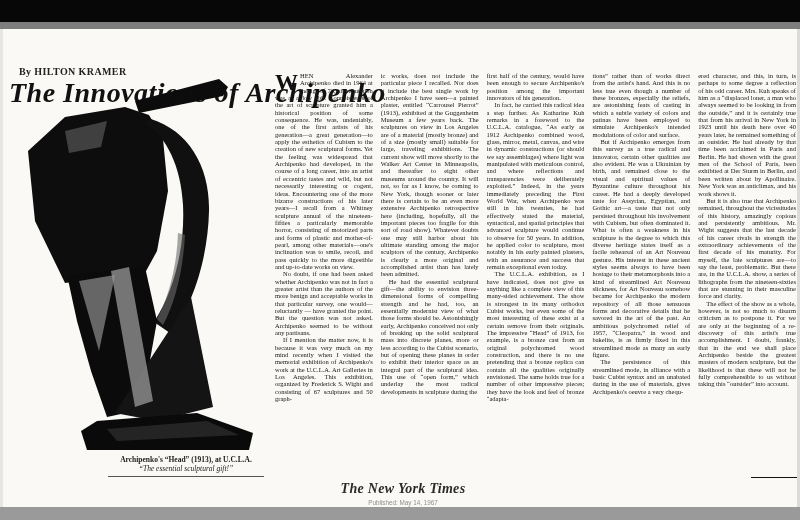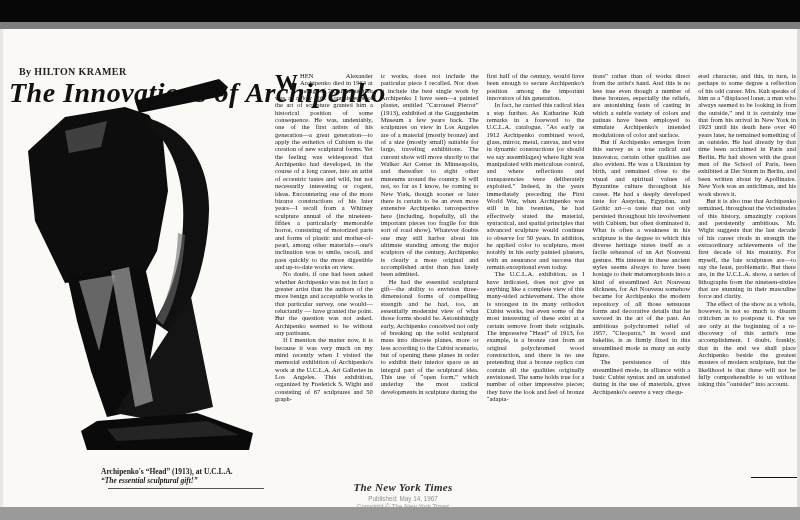--- a/index.html
+++ b/index.html
@@ -19,24 +19,24 @@
     position:absolute;left:6px;top:4px;width:560px;
     font-family:"Liberation Serif", serif;font-style:italic;font-weight:bold;
     font-size:28px;letter-spacing:.5px;color:#111;margin-top:44px;
   }
   .byline{
     position:absolute;left:16px;top:37px;font-size:10px;font-weight:bold;
     letter-spacing:.4px;color:#222;
   }
   .photo{position:absolute;left:4px;top:40px;width:262px;height:384px;}
   .caption{
-    position:absolute;left:98px;top:438px;width:170px;
+    position:absolute;left:98px;top:426px;width:170px;text-align:center;
     font-size:7.5px;font-weight:bold;line-height:9px;color:#1a1a1a;
   }
-  .caption .cap2{font-style:italic;font-weight:bold;}
+  .caption .cap2{font-style:italic;font-weight:normal;}
   .caption .cap-rule{margin:3px auto 0 auto;width:156px;border-top:1px solid #555;height:0;}
   .cols{
     position:absolute;left:272px;top:43px;width:521px;height:402px;
     display:flex;gap:8px;
   }
   .col{
     flex:1 1 0;overflow:hidden;text-align:justify;
     font-size:6.5px;line-height:7.35px;color:#161616;
     hyphens:auto;-webkit-hyphens:auto;
   }
@@ -45,21 +45,21 @@
   .dropcap{
     float:left;font-size:23px;line-height:19px;padding:1px 2px 0 0;
     font-weight:bold;color:#111;
   }
   .end-rule{position:absolute;left:748px;top:448px;width:46px;border-top:1.5px solid #111;}
   .footer{
     position:absolute;left:290px;top:452px;width:220px;text-align:center;
   }
   .masthead{
     font-family:"Liberation Serif", serif;font-weight:bold;font-style:italic;
-    font-size:11px;color:#2a2a2a;letter-spacing:.3px;
+    font-size:14px;color:#2a2a2a;letter-spacing:.3px;
   }
   .pub{font-family:"Liberation Sans", sans-serif;font-size:6.3px;color:#8d8d8d;margin-top:2px;}
   .copy{font-family:"Liberation Sans", sans-serif;font-size:6.3px;color:#9b9b9b;margin-top:1px;}
 </style>
 </head>
 <body>
 
 <div class="top-bar"></div>
 <div class="frame-strip"></div>
 

